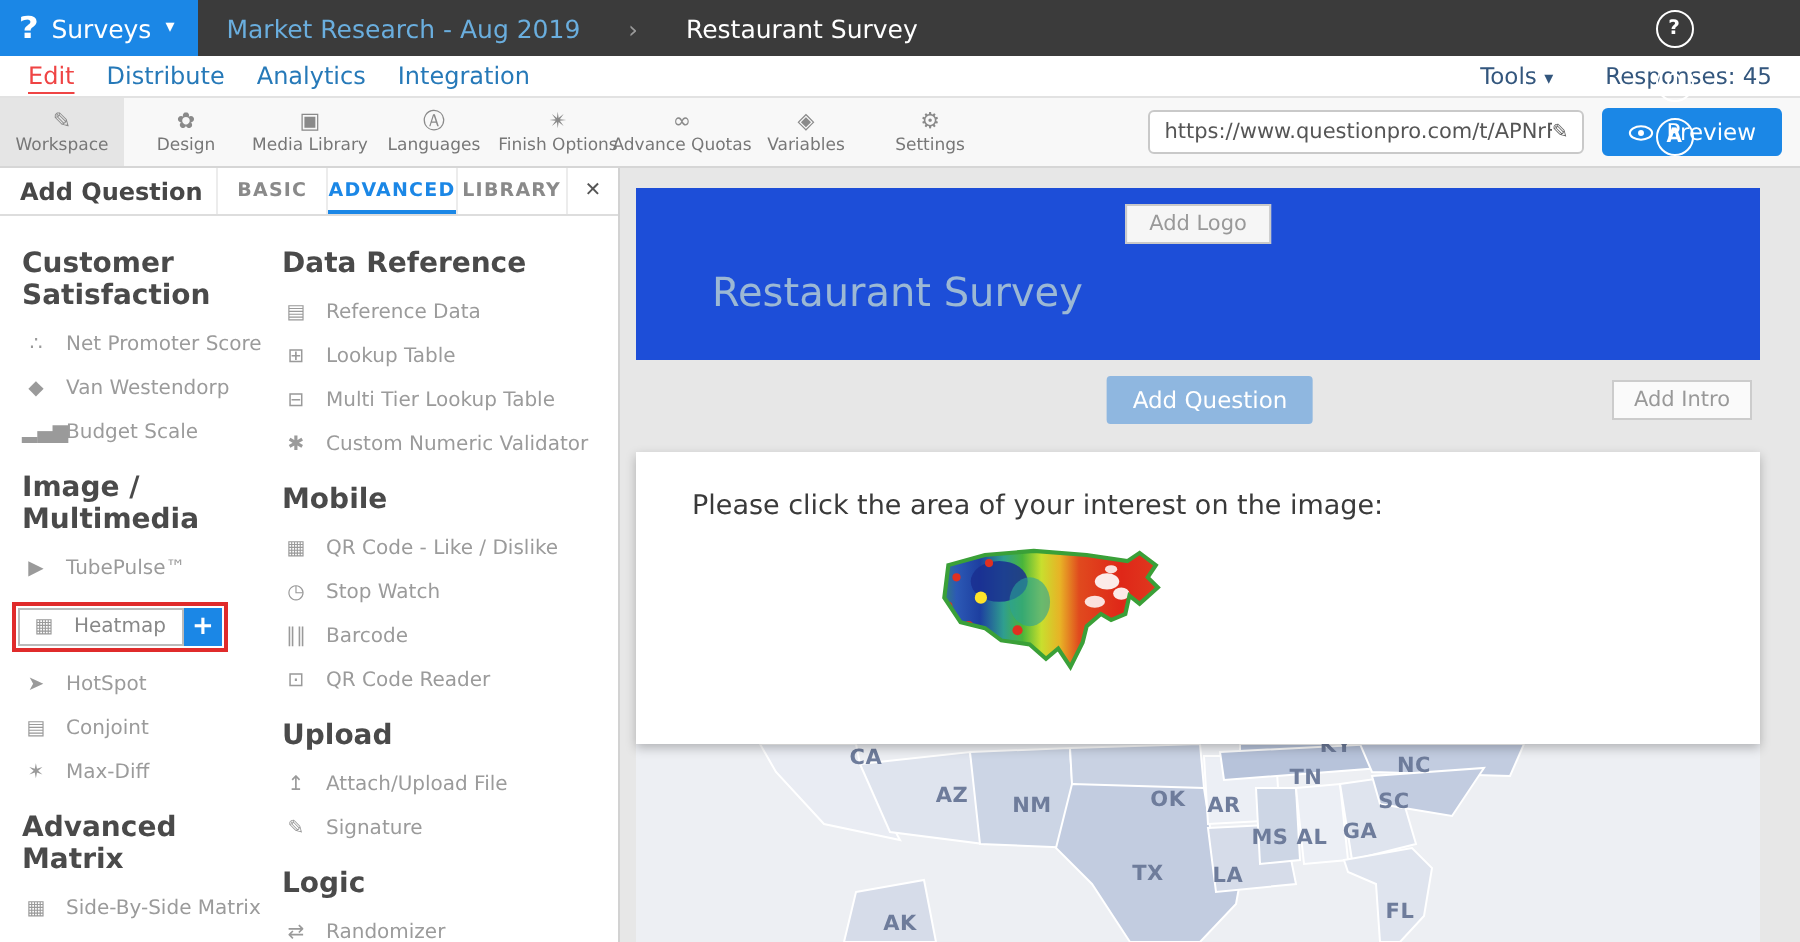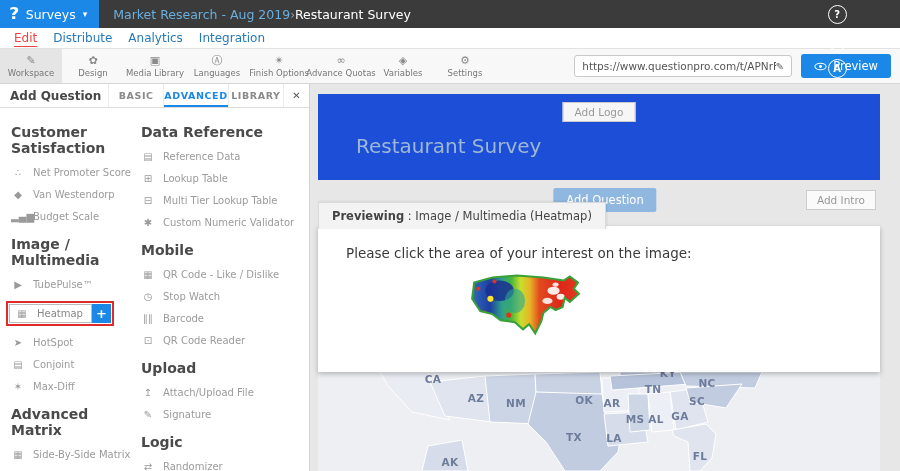--- a/index.html
+++ b/index.html
@@ -8,21 +8,21 @@
   .stage { position:relative; width:900px; height:471px; }
 
   
   .topbar { position:absolute; top:0; left:0; right:0; height:28px; background:#3b3b3b;
             display:flex; align-items:center; z-index:10; }
   .logo-area { background:#1b87e6; height:100%; display:flex; align-items:center;
                gap:7px; padding:0 12px 0 10px; }
   .logo-glyph { color:#fff; font-size:15px; font-weight:bold; transform:scaleX(1.15); }
   .product-name { color:#fff; font-size:12.5px; }
   .caret { font-size:9px; color:#fff; }
-  .breadcrumb { display:flex; align-items:flex-end; gap:0; margin-left:14px; font-size:12.5px; }
+  .breadcrumb { display:flex; align-items:flex-end; gap:24px; margin-left:14px; font-size:12.5px; }
   .crumb-parent { color:#6aaede; }
   .crumb-sep { color:#9a9a9a; font-size:12px; }
   .crumb-current { color:#ffffff; }
   .top-right { margin-left:auto; display:flex; align-items:center; gap:8px; padding-right:10px;flex-direction:column; }
   .circle-btn { width:19px; height:19px; border:1.5px solid #fff; border-radius:50%;
                 color:#fff; font-size:10px; font-weight:bold; display:flex;
                 align-items:center; justify-content:center; }
   .upgrade { background:#f7a821; color:#fff; font-size:10.5px; font-weight:bold;
              padding:4px 13px; border-radius:11px; }
 
@@ -139,20 +139,24 @@
       </span>
       <span class="circle-btn">A</span>
     </div>
   </div>
 
   <div class="nav">
     <span class="nav-tab active">Edit</span>
     <span class="nav-tab">Distribute</span>
     <span class="nav-tab">Analytics</span>
     <span class="nav-tab">Integration</span>
+    <div class="nav-right">
+      <span><span>Tools</span> <span class="caret">▾</span></span>
+      <span>Responses: 45</span>
+    </div>
   </div>
 
   <div class="toolbar">
     <div class="tb-items" id="tb-items">
         <div class="tb-item active">
           <span class="tb-icon">✎</span>
           <span class="tb-label">Workspace</span>
         </div>
         <div class="tb-item">
           <span class="tb-icon">✿</span>
@@ -321,23 +325,20 @@
   </div>
 
   <div class="main">
     <div class="survey-card">
       <span class="add-logo">Add Logo</span>
       <span class="survey-title">Restaurant Survey</span>
     </div>
     <span class="add-question">Add Question</span>
     <span class="add-intro">Add Intro</span>
 
-    <div class="preview-tab">
-      <b>Previewing</b><span> : </span><span>Image / Multimedia (Heatmap)</span>
-    </div>
 
     <div class="preview-panel">
       <div class="question-text">Please click the area of your interest on the image:</div>
       <svg class="heatmap-img" viewBox="0 0 116 78">
         <defs>
           <linearGradient id="hg" x1="0" y1="0" x2="1" y2="0">
             <stop offset="0" stop-color="#37a93c"></stop>
             <stop offset="0.12" stop-color="#2c59b5"></stop>
             <stop offset="0.22" stop-color="#1d3fa0"></stop>
             <stop offset="0.32" stop-color="#2f9e8f"></stop>

